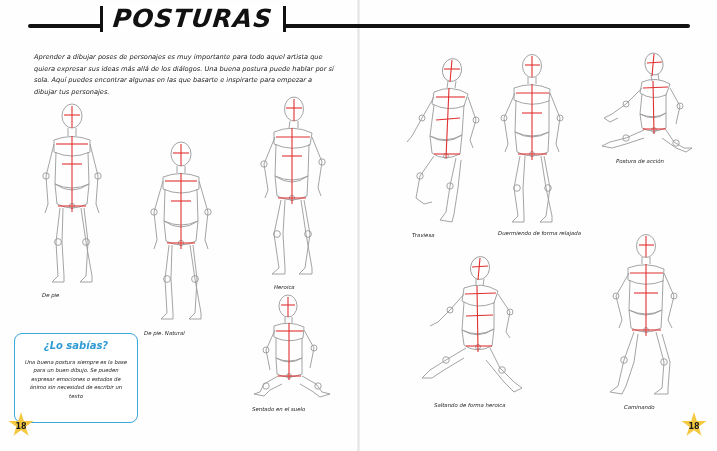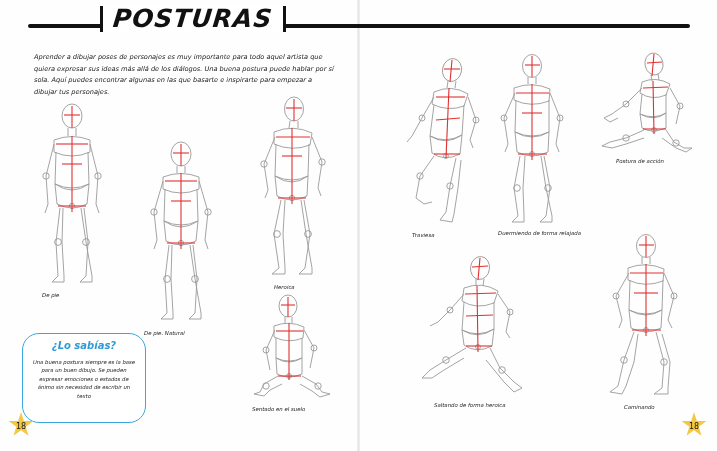--- a/index.html
+++ b/index.html
@@ -52,24 +52,23 @@
     position:absolute;
     font-size:5.4px;
     color:#222;
     font-style:italic;
     white-space:nowrap;
   }
   
   .dyk{
     position:absolute;left:14px;top:333px;width:122px;height:88px;
     border:1.6px solid #3aa7dd;
-    border-radius:17px;
+    border-radius:8px;
     background:#ffffff;
     box-shadow:0 0 0 1px #fff inset;
-    margin-left:8px;
   }
   .dyk-title{
     position:absolute;left:0;right:0;top:6px;
     text-align:center;
     color:#2f9ad4;
     font-size:10px;
     font-weight:bold;
     font-style:italic;
   }
   .dyk-body{
@@ -81,21 +80,21 @@
     font-style:italic;
   }
   
   .star{
     position:absolute;width:26px;height:26px;
     background:#f5c842;
     clip-path:polygon(50% 0%,61% 35%,98% 35%,68% 57%,79% 91%,50% 70%,21% 91%,32% 57%,2% 35%,39% 35%);
     display:flex;align-items:center;justify-content:center;
   }
   .star span{
-    font-size:8px;font-weight:normal;color:#1a1a1a;
+    font-size:8px;font-weight:bold;color:#1a1a1a;
     transform:translateY(1px);
   }
   .star-left{left:8px;top:412px;}
   .star-right{left:681px;top:412px;}
 
   .fig{position:absolute;}
   .fig svg{display:block;overflow:visible;}
 </style>
 </head>
 <body>

